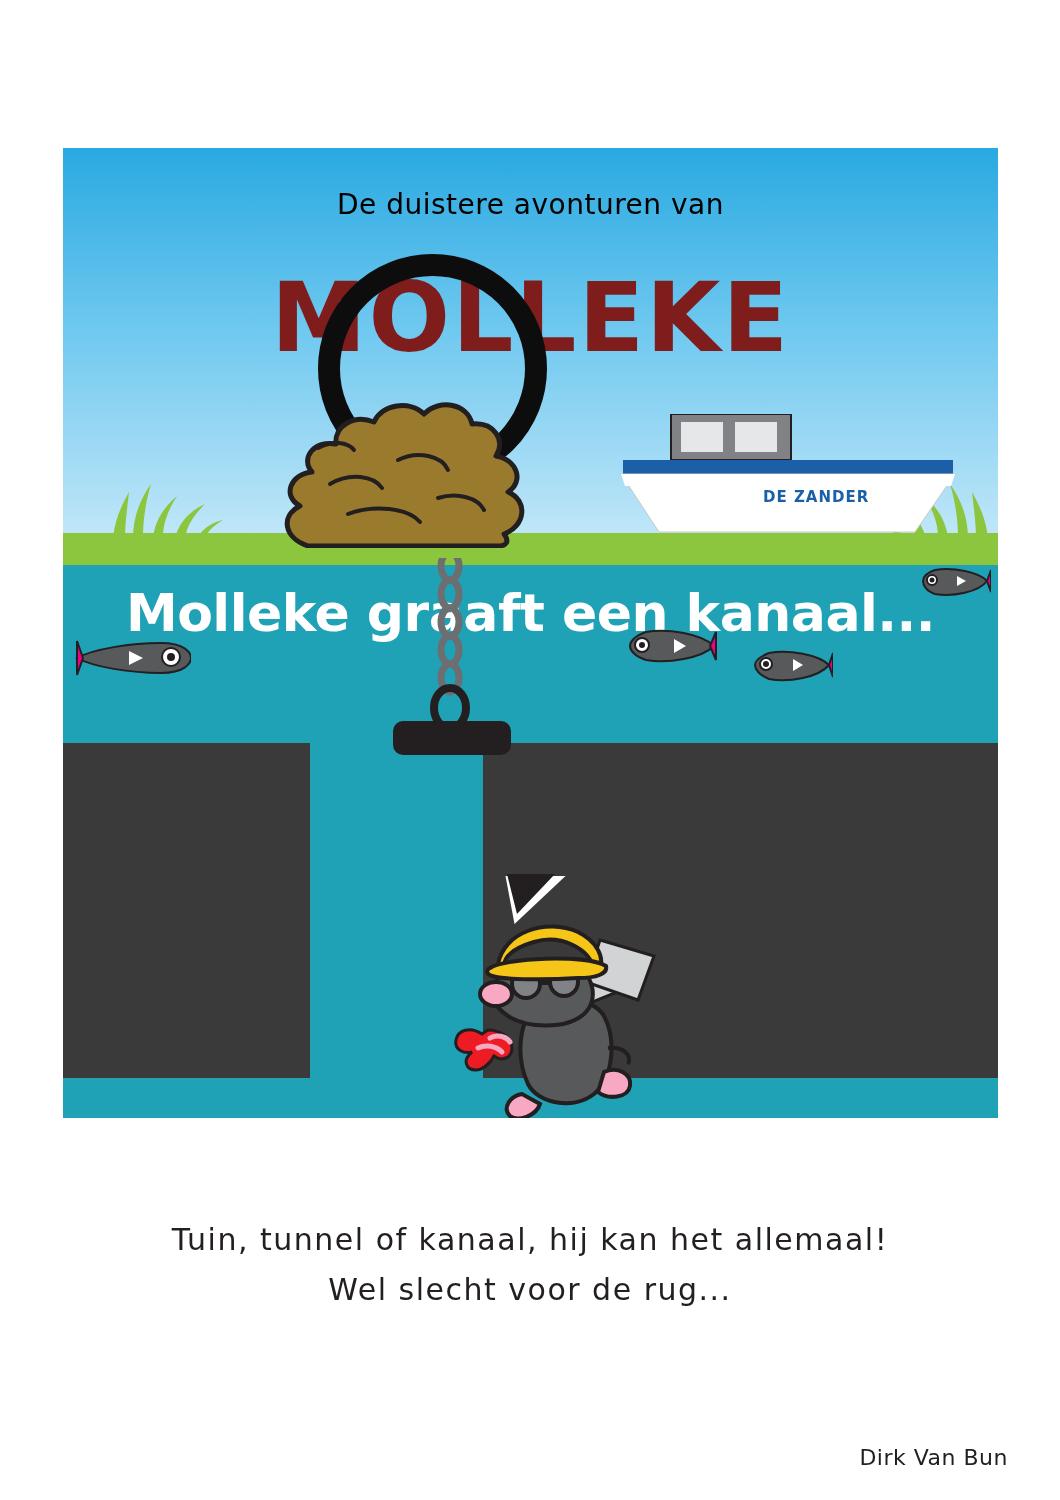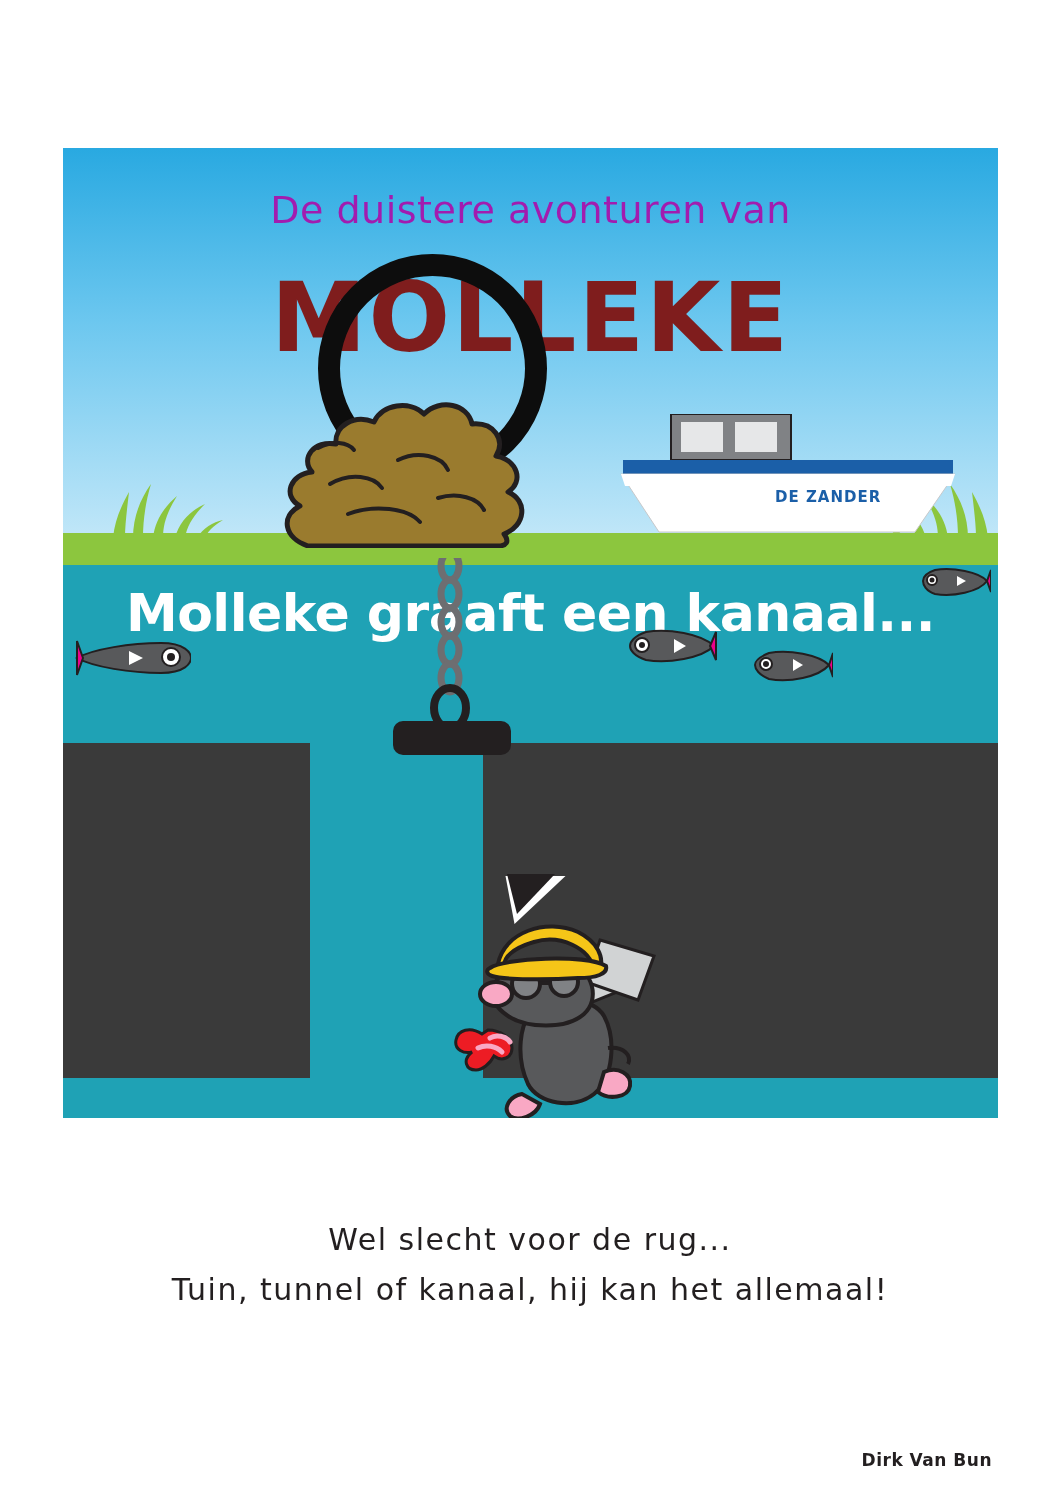--- a/index.html
+++ b/index.html
@@ -89,22 +89,22 @@
   }
 
   
   .sub-title {
     position: absolute;
     left: 0;
     top: 40px;
     width: 935px;
     text-align: center;
     font-family: "DejaVu Sans", sans-serif;
-    font-size: 38px;
-    color: #a21caf;
+    font-size: 28px;
+    color: #000000;
     letter-spacing: 0.5px;
   }
   .big-title {
     position: absolute;
     left: 0;
     top: 120px;
     width: 935px;
     text-align: center;
     font-family: "DejaVu Sans", sans-serif;
     font-weight: bold;
@@ -147,21 +147,20 @@
     height: 125px;
   }
   .boat-name {
     position: absolute;
     left: 700px;
     top: 340px;
     font-size: 15px;
     font-weight: bold;
     color: #1b5fa8;
     letter-spacing: 1px;
-    margin-left: 12px;
   }
 
   
   .headline {
     position: absolute;
     left: 0;
     top: 435px;
     width: 935px;
     text-align: center;
     font-family: "DejaVu Sans", sans-serif;
@@ -224,27 +223,26 @@
     width: 1060px;
     text-align: center;
     font-family: "DejaVu Sans", sans-serif;
     font-size: 30px;
     line-height: 50px;
     color: #231f20;
     letter-spacing: 1.5px;
   }
   .signature {
     position: absolute;
-    right: 68px;
+    right: 52px;
     bottom: 30px;
     font-family: "DejaVu Sans", sans-serif;
-    font-size: 17px;
+    font-size: 22px;
     color: #231f20;
     letter-spacing: 0.5px;
-    font-weight: bold;
   }
 </style>
 </head>
 <body>
 
 <div id="poster">
 
   <div class="sky"></div>
   <div class="grass-strip"></div>
   <div class="water"></div>
@@ -381,17 +379,17 @@
 
     <path d="M186 184 C200 178 214 186 212 198 C210 210 190 212 180 204 Z" fill="#f9a8c4" stroke="#231f20" stroke-width="4"></path>
     <path d="M104 206 C92 208 84 220 92 228 C100 234 118 228 122 216 Z" fill="#f9a8c4" stroke="#231f20" stroke-width="4"></path>
 
     <path d="M190 160 C206 158 214 168 210 176" fill="none" stroke="#231f20" stroke-width="4"></path>
   </svg>
 
 </div>
 
 <div class="caption">
+  <div>Tuin, tunnel of kanaal, hij kan het allemaal!</div>
   <div>Wel slecht voor de rug...</div>
-  <div>Tuin, tunnel of kanaal, hij kan het allemaal!</div>
 </div>
 
 <div class="signature">Dirk Van Bun</div>
 
 </body></html>

